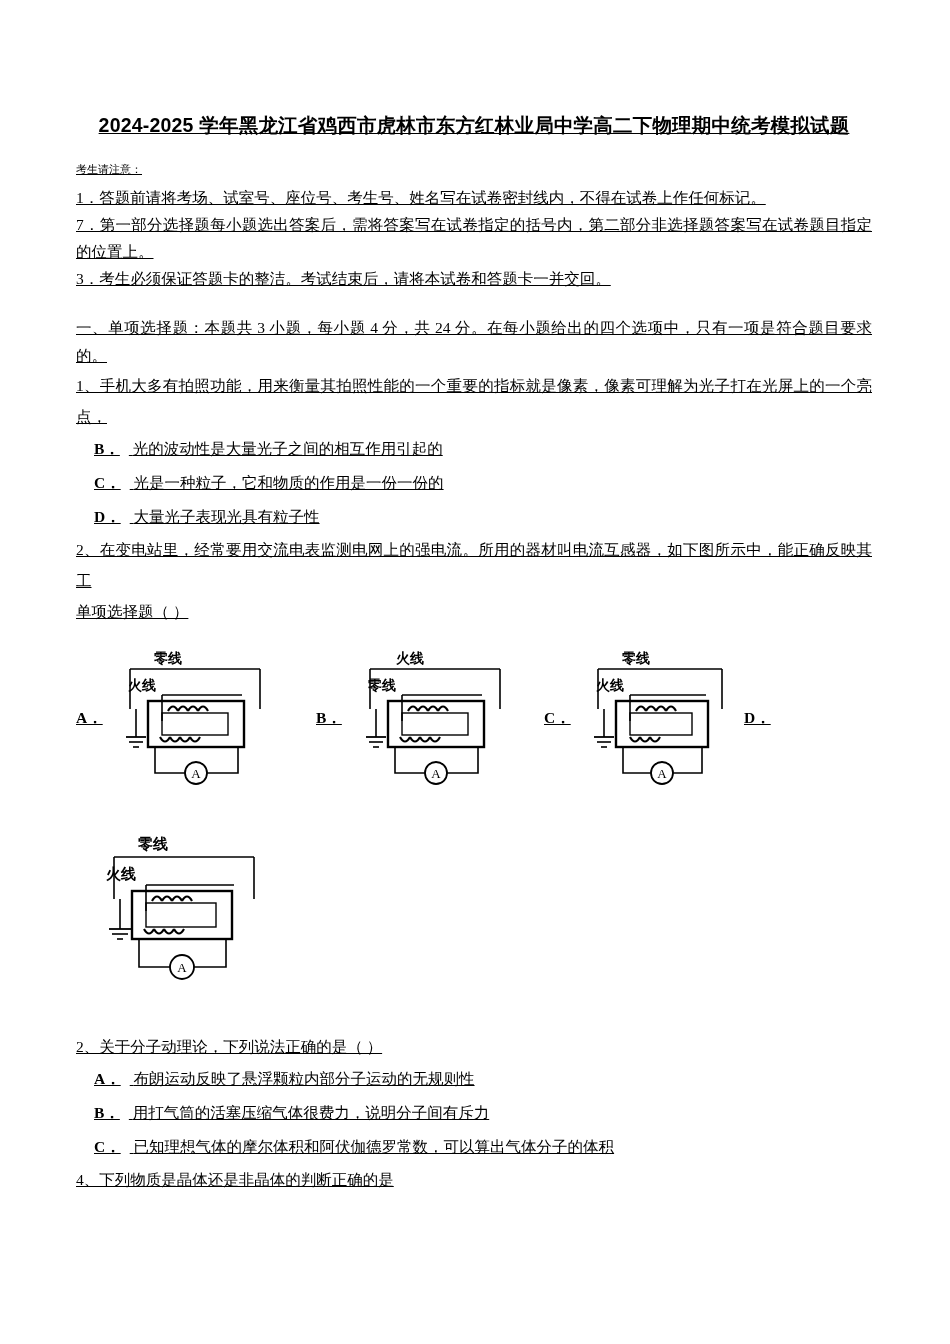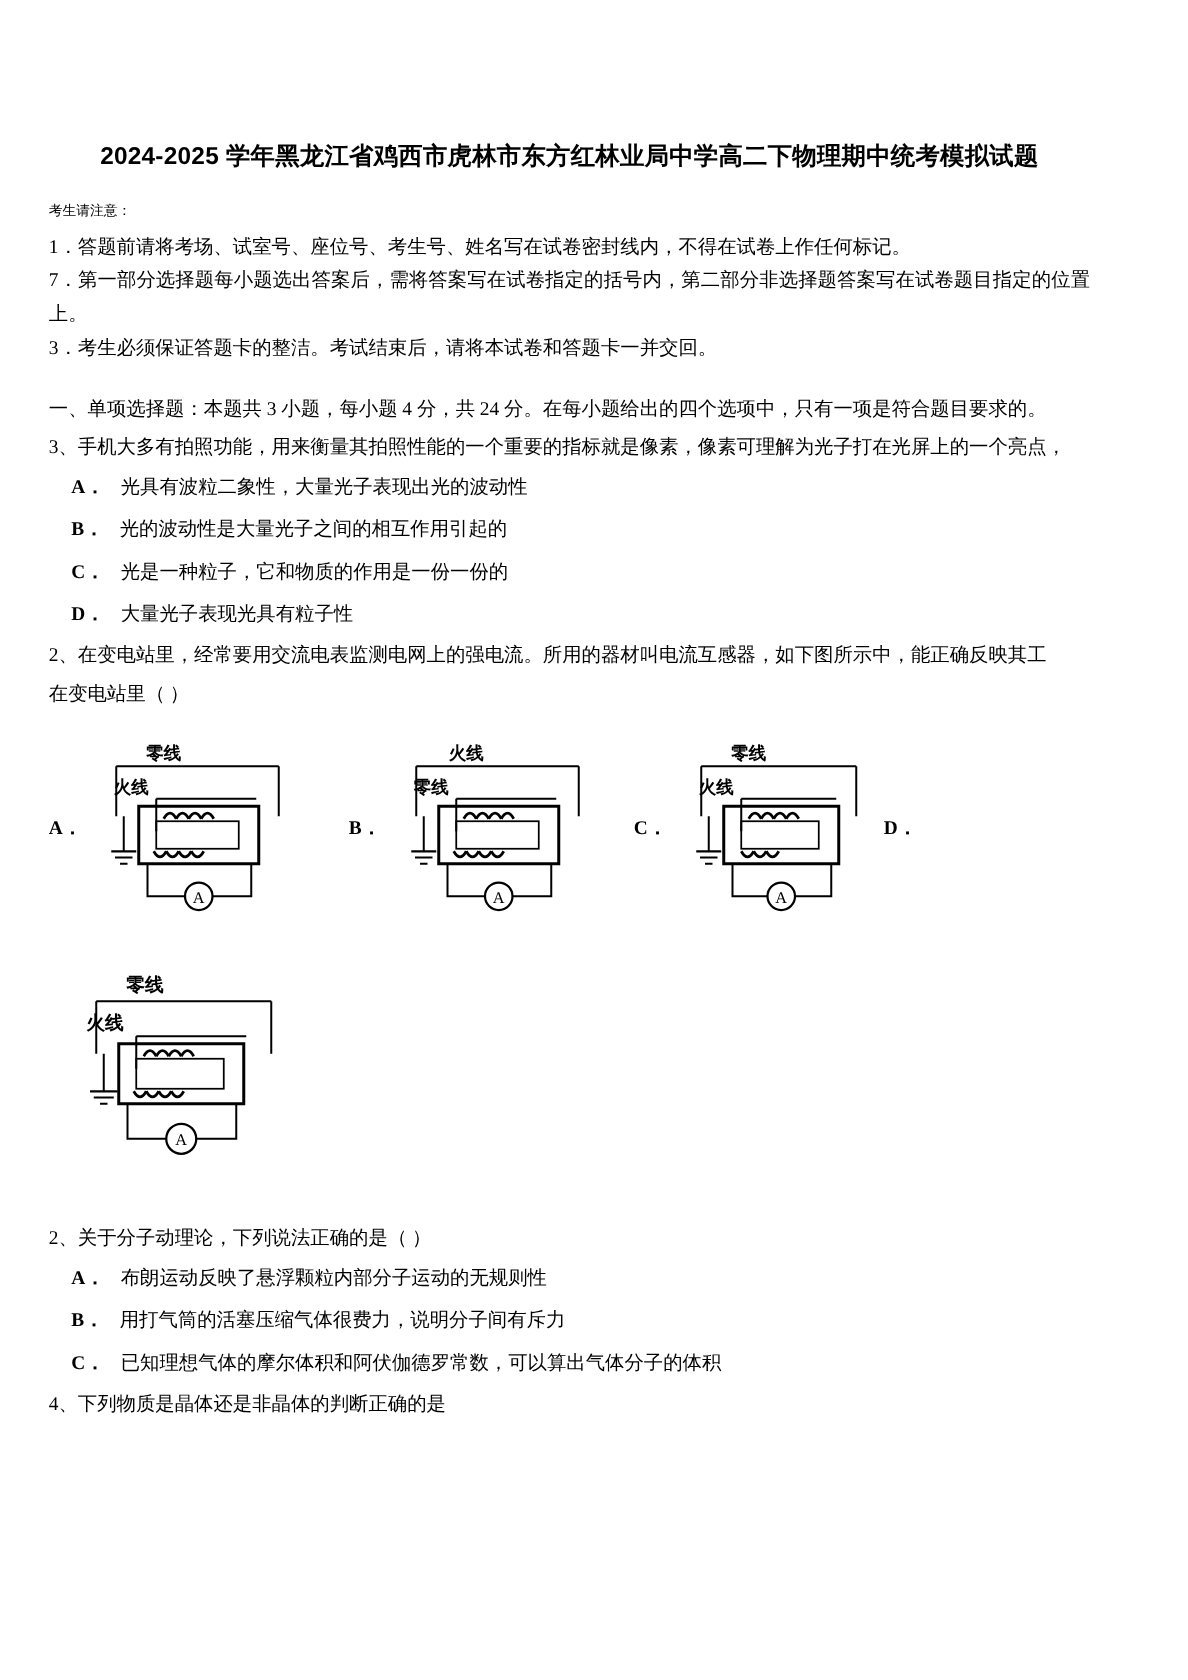--- a/index.html
+++ b/index.html
@@ -10,22 +10,23 @@
   body {
     width: 950px;
     min-height: 1344px;
     font-family: "Liberation Serif", "DejaVu Serif", serif;
     color: #000000;
   }
   .page {
     width: 920px;
     min-height: 1344px;
     box-sizing: border-box;
-    padding: 108px 48px 20px 39px;
+    padding: 108px 48px 20px 76px;
     position: relative;
+    text-decoration: underline;
   }
   .doc-title {
     font-family: "Liberation Sans", sans-serif;
     font-weight: bold;
     font-size: 19.5px;
     line-height: 34px;
     text-align: center;
     margin: 0 0 14px 0;
     letter-spacing: 0.2px;
   }
@@ -99,41 +100,37 @@
   <p class="notice-line">1．答题前请将考场、试室号、座位号、考生号、姓名写在试卷密封线内，不得在试卷上作任何标记。</p>
   <p class="notice-line">7．第一部分选择题每小题选出答案后，需将答案写在试卷指定的括号内，第二部分非选择题答案写在试卷题目指定的位置上。</p>
   <p class="notice-line">3．考生必须保证答题卡的整洁。考试结束后，请将本试卷和答题卡一并交回。</p>
 
   <div class="gap-md"></div>
 
   <p class="section-head">
     <span>一、单项选择题：本题共 3 小题，每小题 4 分，共 24 分。在每小题给出的四个选项中，只有一项是符合题目要求的。</span>
   </p>
 
-  <p class="q-line">3、手机大多有拍照功能，用来衡量其拍照性能的一个重要的指标就是像素，像素可理解为光子打在光屏上的一个亮点，</p>
-
-  <p class="opt">
-    <span class="lbl">A．</span>
-    <span>光具有波粒二象性，大量光子表现出光的波动性</span>
-  </p>
+  <p class="q-line">1、手机大多有拍照功能，用来衡量其拍照性能的一个重要的指标就是像素，像素可理解为光子打在光屏上的一个亮点，</p>
+
   <p class="opt">
     <span class="lbl">B．</span>
     <span>光的波动性是大量光子之间的相互作用引起的</span>
   </p>
   <p class="opt">
     <span class="lbl">C．</span>
     <span>光是一种粒子，它和物质的作用是一份一份的</span>
   </p>
   <p class="opt">
     <span class="lbl">D．</span>
     <span>大量光子表现光具有粒子性</span>
   </p>
 
   <p class="q-line">2、在变电站里，经常要用交流电表监测电网上的强电流。所用的器材叫电流互感器，如下图所示中，能正确反映其工</p>
-  <p class="q-line">在变电站里（      ）</p>
+  <p class="q-line">单项选择题（      ）</p>
 
   <div class="fig-row">
 
     <div class="fig-cell">
       <span class="fig-label">A．</span>
       <svg width="170" height="150" viewBox="0 0 170 150">
         <text x="44" y="20" font-family="Liberation Serif, serif" font-size="14" font-weight="bold">零线</text>
         <text x="18" y="47" font-family="Liberation Serif, serif" font-size="14" font-weight="bold">火线</text>
 
         <path d="M20 26 H150" stroke="#000" stroke-width="1.6" fill="none"></path>

